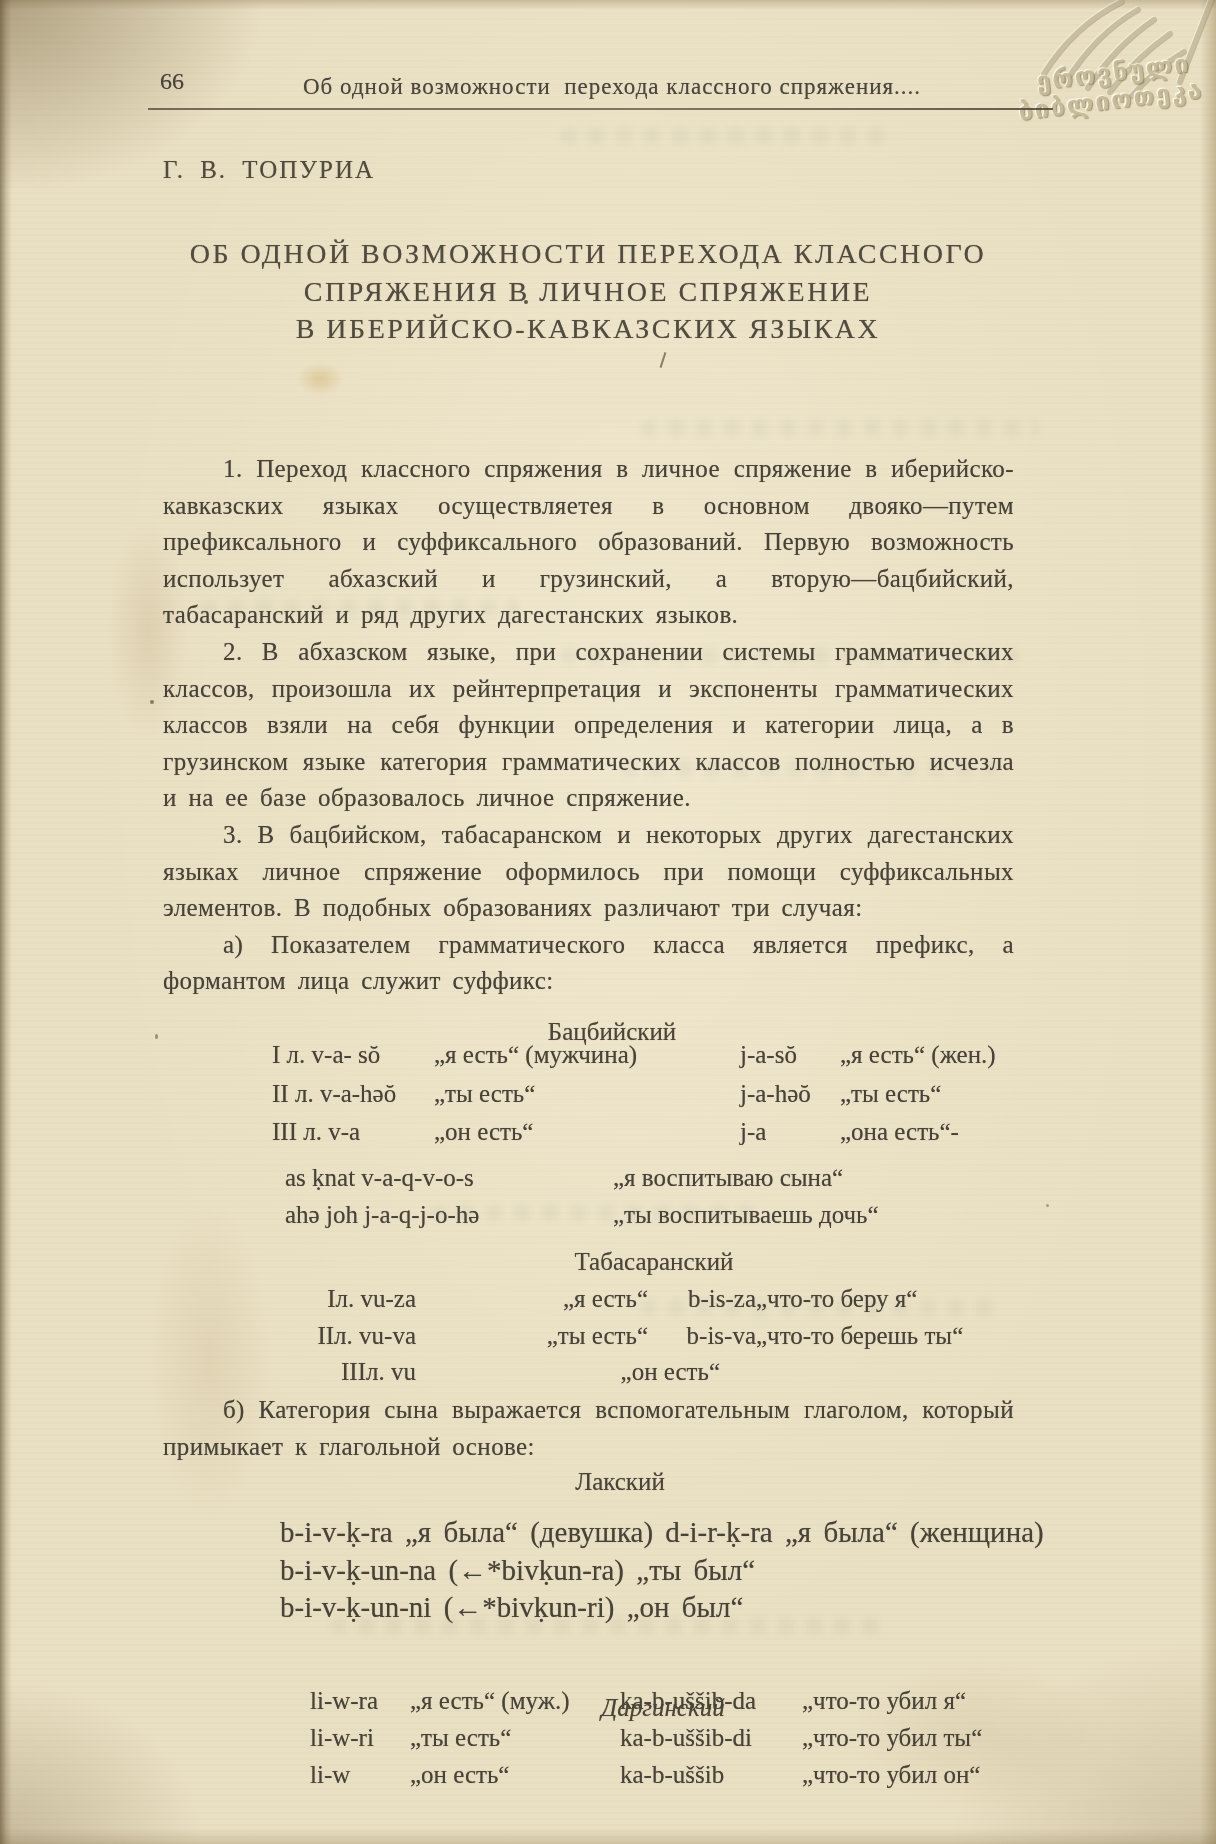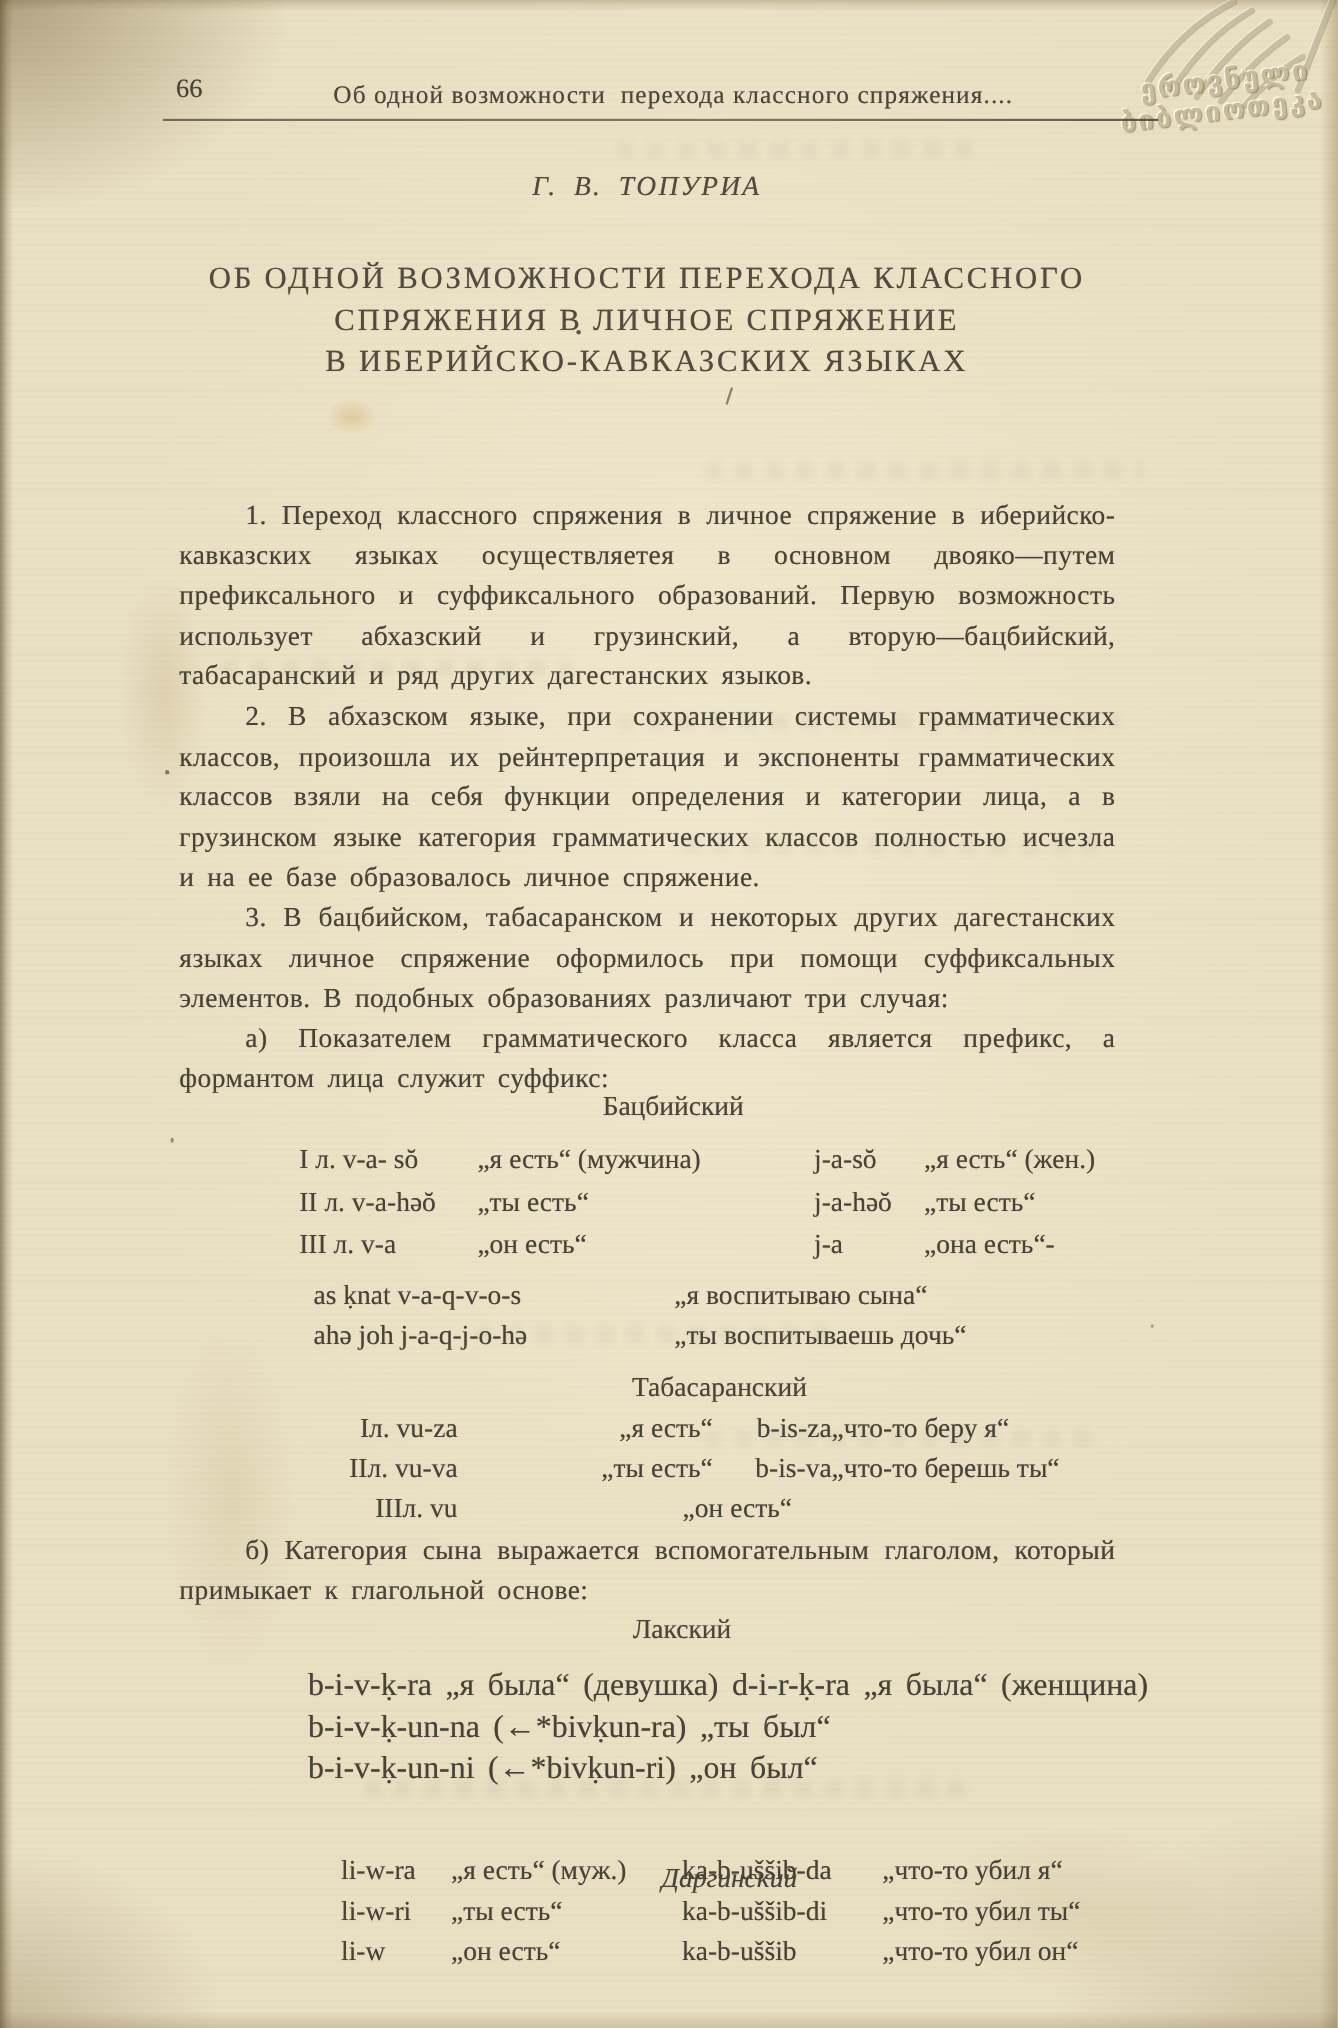--- a/index.html
+++ b/index.html
@@ -63,33 +63,33 @@
     background:linear-gradient(90deg,#5f5746 0%,#6d6451 55%,#4c4437 100%);opacity:.85;}
 
   .stamp{position:absolute;left:960px;top:0;width:256px;height:150px;pointer-events:none;}
   .stamp .fan{position:absolute;left:62px;top:-4px;}
   .stamp .gtext{position:absolute;font-family:"DejaVu Sans",sans-serif;font-weight:bold;
     color:rgba(196,184,150,0.95);letter-spacing:2px;font-size:25px;transform:rotate(-7deg);
     text-shadow:-1px -1px 1px rgba(255,255,246,0.9), 1px 1px 1px rgba(112,94,56,0.55);}
   .stamp .st1{left:76px;top:58px;}
   .stamp .st2{left:58px;top:86px;}
 
-  .author{position:absolute;left:163px;top:156px;width:850px;text-align:center;
-    font-size:25px;letter-spacing:2px;word-spacing:7px;color:#504b3e;font-style:italic;}
+  .author{position:absolute;left:163px;top:156px;width:850px;text-align:left;
+    font-size:25px;letter-spacing:2px;word-spacing:7px;color:#504b3e;}
   .title{position:absolute;left:163px;top:235px;width:850px;text-align:center;
     font-size:28px;line-height:37.5px;letter-spacing:2.5px;color:#514c3f;}
   .rezume{position:absolute;left:163px;top:383px;width:850px;text-align:center;
     font-size:23px;letter-spacing:8px;color:#4c4739;}
 
   .bodytext{position:absolute;left:163px;top:451px;width:851px;
     font-size:25px;line-height:36.6px;text-align:justify;letter-spacing:0.4px;word-spacing:5px;}
   .bodytext p{margin:0;text-indent:60px;}
 
   .lh{position:absolute;left:163px;width:850px;text-align:center;font-size:25px;color:#4a4538;}
-  #h-batsbi{top:993px;transform:translateX(24px);}
+  #h-batsbi{top:1018px;transform:translateX(24px);}
   #h-tabasaran{top:1248px;transform:translateX(66px);}
   #h-lak{top:1468px;transform:translateX(32px);}
   #h-dargin{top:1694px;transform:translateX(75px);font-style:italic;}
 
   .tbl{position:absolute;font-size:25px;}
   .tbl .row{display:flex;align-items:baseline;}
   .tbl .c{white-space:pre;}
   #t-batsbi{left:272px;top:1041px;}
   #t-batsbi .row{height:38.5px;}
   #t-batsbi .c1{width:162px;}

